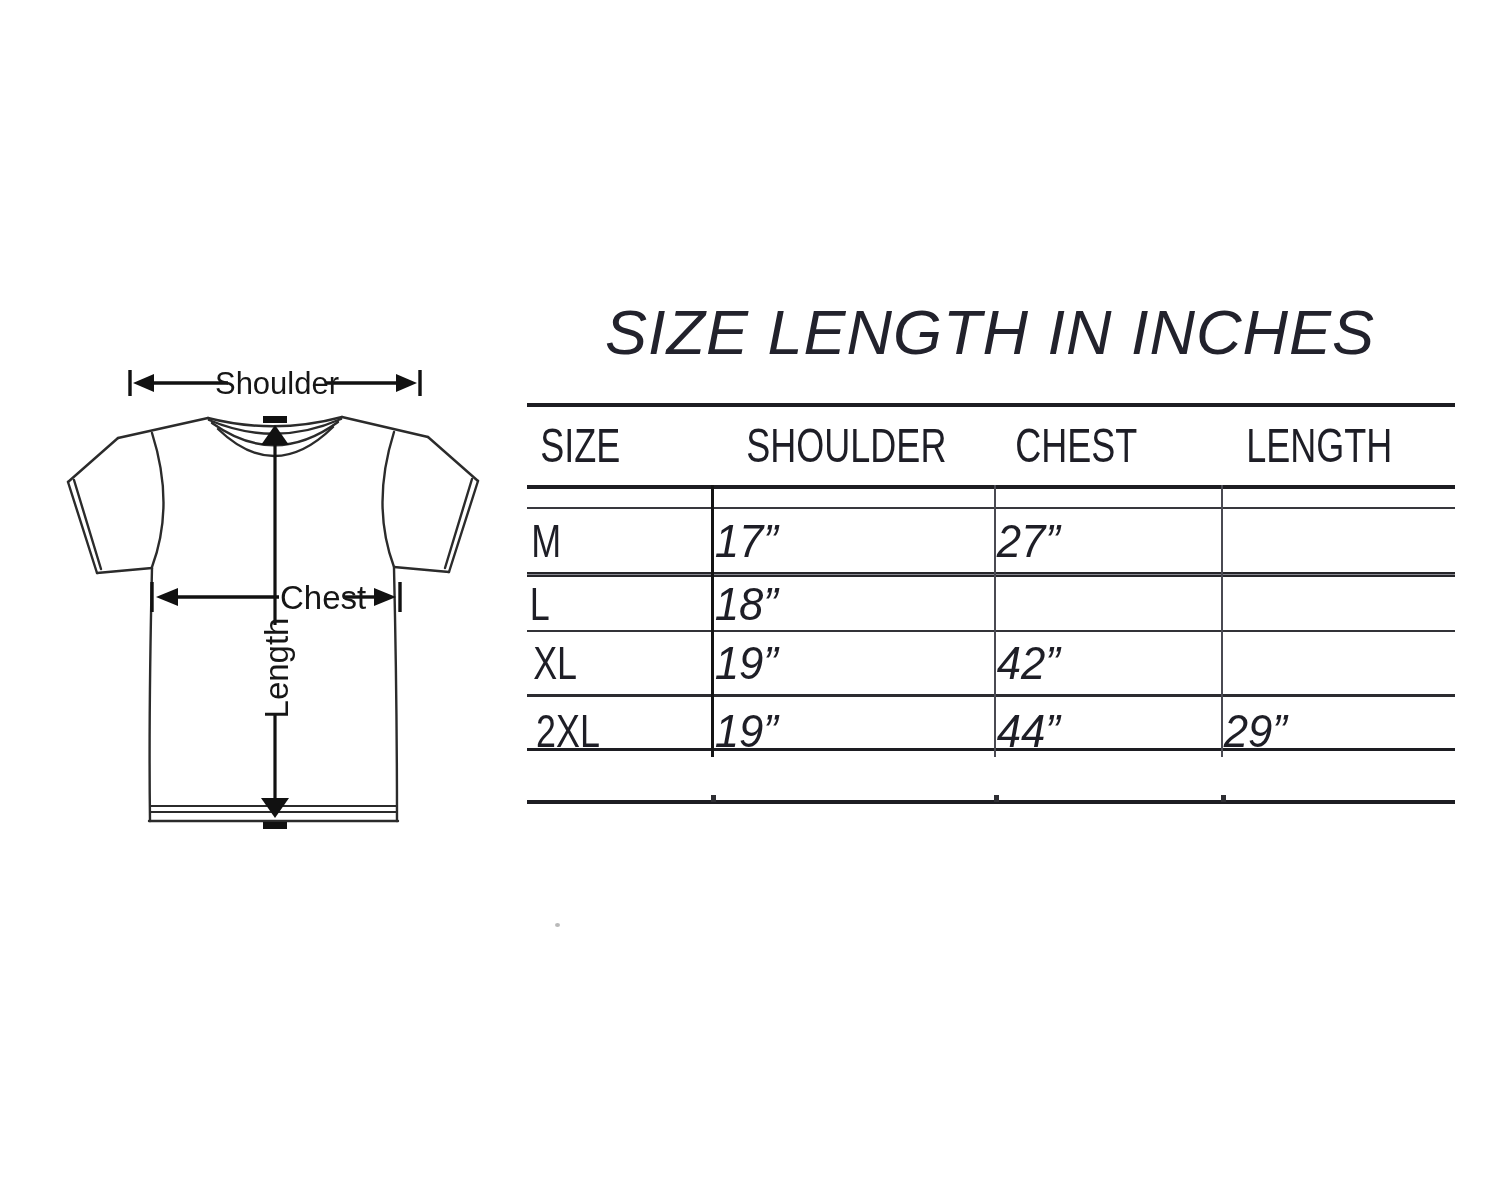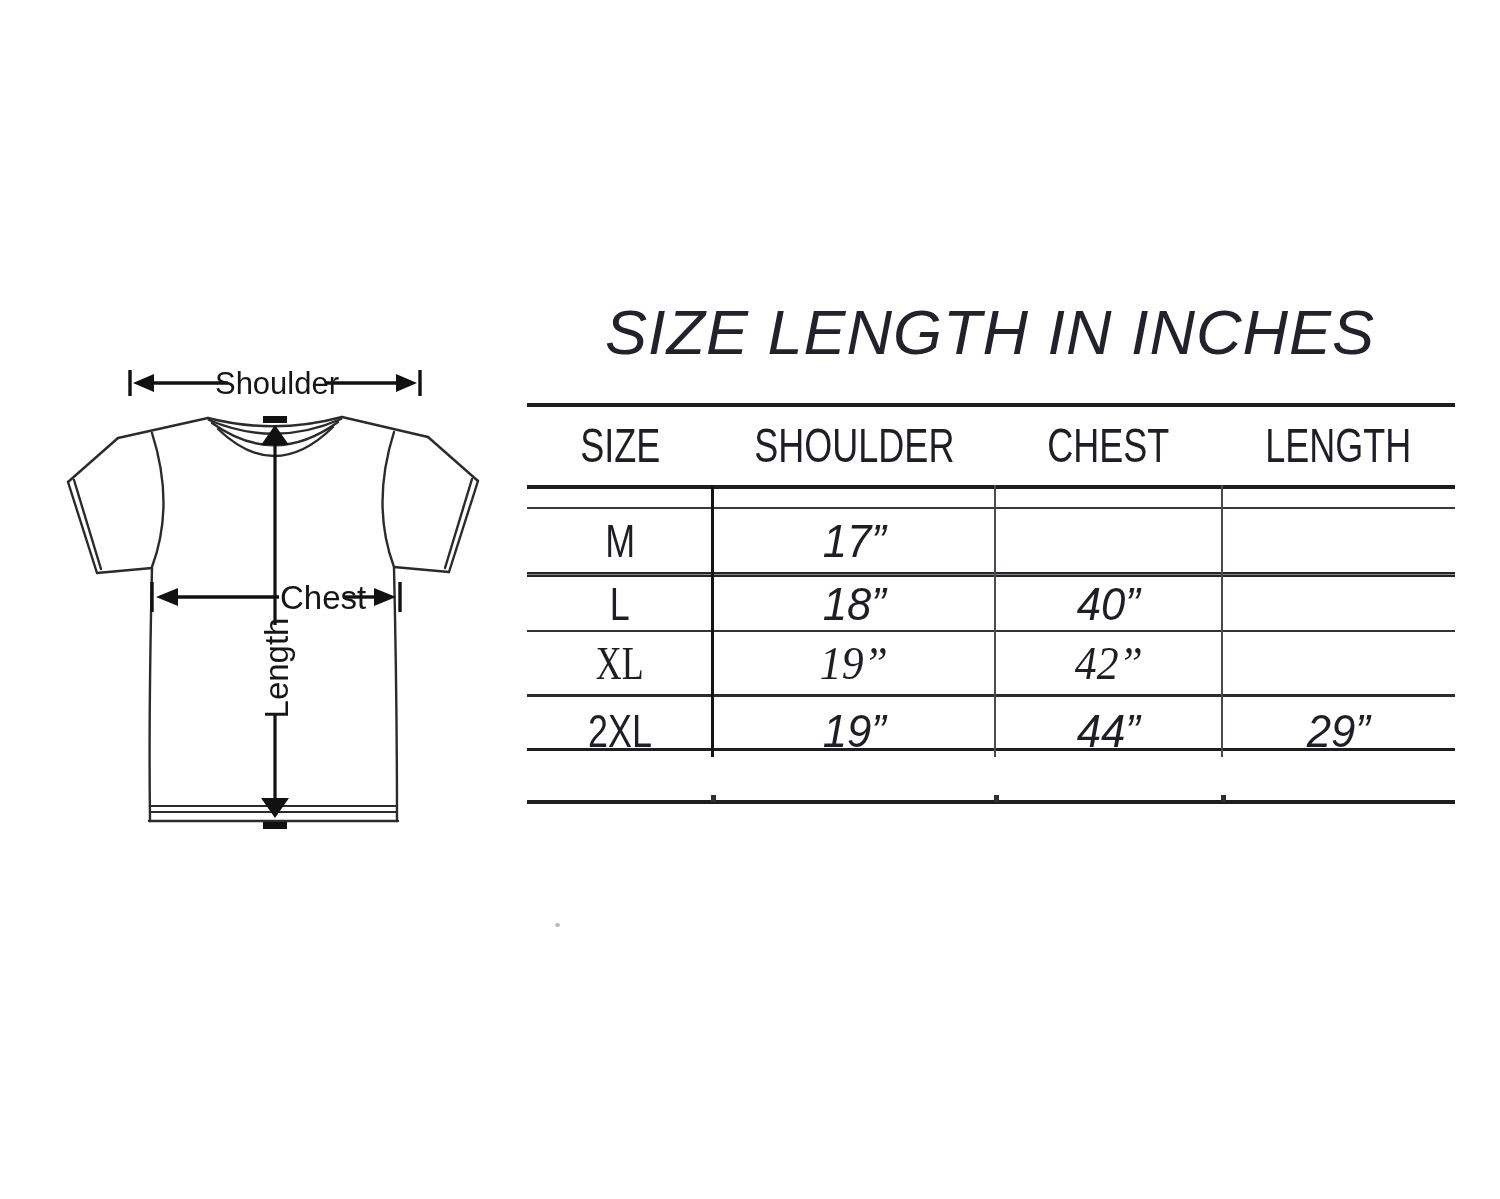--- a/index.html
+++ b/index.html
@@ -6,21 +6,21 @@
   .canvas{position:relative;width:1500px;height:1199px;background:#ffffff;overflow:hidden;
           font-family:"Liberation Sans", sans-serif;}
   
   .title{position:absolute;left:520px;top:296px;width:940px;text-align:center;
          font-style:italic;font-size:63px;font-weight:500;color:#22222c;letter-spacing:1px;white-space:nowrap;}
   
   .hl{position:absolute;left:527px;width:928px;background:#1d1d22;}
   .vl{position:absolute;top:485px;height:272px;background:#1c1c1c;}
   
   .trow{position:absolute;left:527px;width:928px;display:flex;}
-  .cell{display:flex;align-items:center;justify-content:center;color:#1e1e26;}
+  .cell{display:flex;align-items:center;color:#1e1e26;}
   .c1{width:186px;} .c2{width:282px;} .c3{width:227px;} .c4{width:233px;}
   .hdr .cell{font-size:48px;}
   .hdr .cell span{display:inline-block;transform:scaleX(0.75);white-space:nowrap;}
   .szl{font-size:46px;}
   .szl span{display:inline-block;transform:scaleX(0.78);white-space:nowrap;}
   .val{font-size:46px;font-style:italic;}
   .val span{display:inline-block;transform:scaleX(0.95);white-space:nowrap;}
   .nub{position:absolute;width:5px;height:7px;background:#2e2e33;}
   .dot{position:absolute;width:5px;height:4px;background:#b9b9b9;border-radius:50%;}
   .shirt{position:absolute;left:40px;top:355px;}
@@ -135,33 +135,33 @@
       </div>
   </div>
 
   <div class="trow" style="top:509px;height:63px;">
     <div class="cell c1 szl">
         <span>M</span>
       </div>
     <div class="cell c2 val">
         <span>17”</span>
       </div>
+    <div class="cell c4 val">
+        <span>27”</span>
+      </div>
   </div>
   <div class="trow" style="top:577px;height:53px;">
     <div class="cell c1 szl">
         <span>L</span>
       </div>
     <div class="cell c2 val">
         <span>18”</span>
       </div>
-    <div class="cell c3 val">
-        <span>40”</span>
-      </div>
   </div>
-  <div class="trow" style="top:632px;height:62px;font-family:Liberation Serif, serif;">
+  <div class="trow" style="top:632px;height:62px;">
     <div class="cell c1 szl">
         <span>XL</span>
       </div>
     <div class="cell c2 val">
         <span>19”</span>
       </div>
     <div class="cell c3 val">
         <span>42”</span>
       </div>
   </div>

